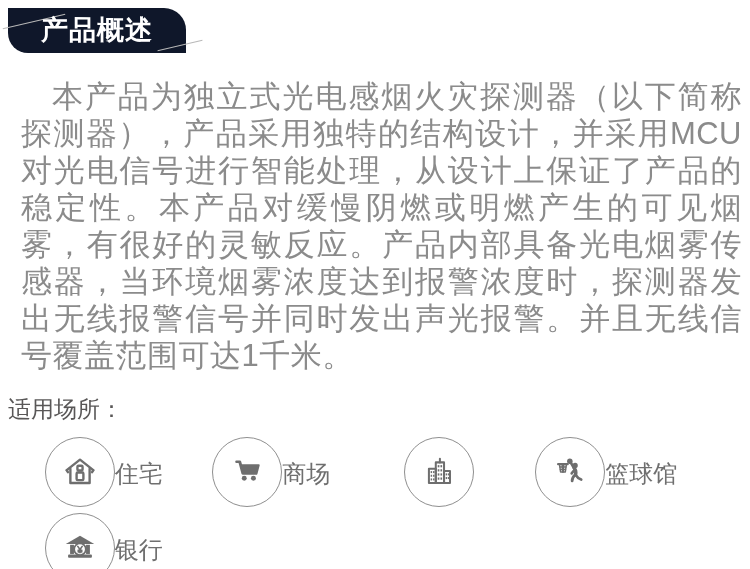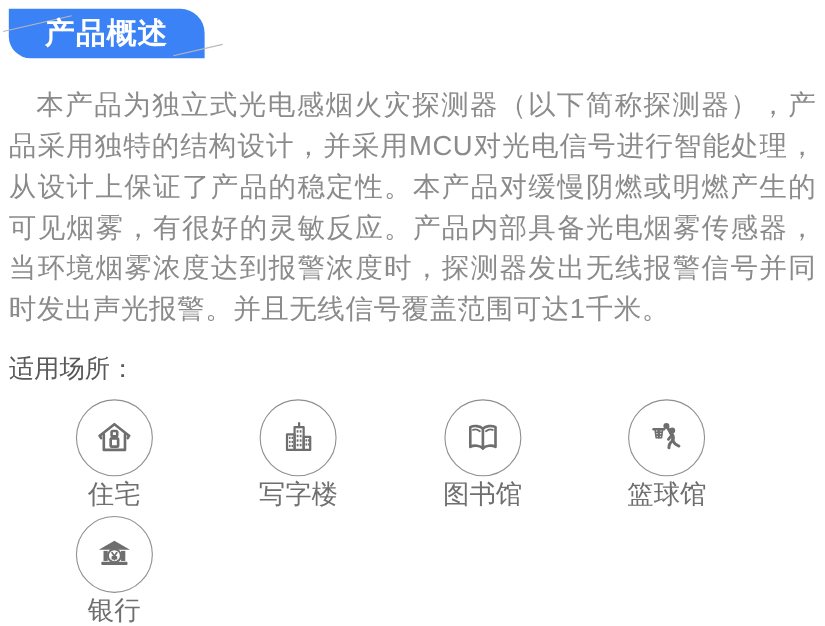--- a/index.html
+++ b/index.html
@@ -7,58 +7,58 @@
     width:750px; height:569px; background:#ffffff;
     font-family:"Liberation Sans", sans-serif;
     position:relative; overflow:hidden;
   }
 
   
   .banner {
     position:relative;
     margin:8px 0 0 8px;
     width:178px; height:45px;
-    background:#3b82f6;
+    background:#0f172a;
     border-radius:0 22px 0 20px;
     display:flex; align-items:center; justify-content:center;
   }
   .banner-title {
     color:#ffffff; font-size:27px; font-weight:bold; letter-spacing:1px;
     transform:translateY(-1px);
   }
   .fold-line { position:absolute; height:1px; background:#b8b8b8; }
   .fold-tl { left:-6px; top:13px; width:64px; transform:rotate(-13deg); }
   .fold-br { right:-17px; bottom:7px; width:46px; transform:rotate(-13deg); }
 
   
   .overview {
-    margin:25px 8px 0 8px;
+    margin:25px 8px 0 21px;
     color:#8b8b8b;
-    font-size:25px; line-height:37px;
+    font-size:31px; line-height:37px;
     text-align:justify; text-indent:1em;
     letter-spacing:0.5px;
   }
 
   
   .places-heading {
     margin:20px 0 0 8px;
     color:#595757; font-size:23px; font-weight:normal;
   }
 
   
   .places-grid {
     margin-top:12px;
     padding:0 60px 0 20px;
     display:grid;
     grid-template-columns:repeat(4, 1fr);
     row-gap:6px;
     justify-items:center;
   }
   .place {
-    display:flex; flex-direction:column; align-items:center;
+    display:flex; align-items:center;
   }
   .place-circle {
     width:70px; height:70px;
     border:1.6px solid #8f8f8f; border-radius:50%;
     display:flex; align-items:center; justify-content:center;
     box-sizing:border-box;
     background:#ffffff;
   }
   .place-label {
     margin-top:4px;
@@ -89,20 +89,30 @@
         <path d="M9.5 22 l1.3 2.2 M38.5 22 l-1.3 2.2"></path>
         <path d="M13.5 20.5 V36 H34.5 V20.5"></path>
         <rect x="21.2" y="17.2" width="5.6" height="5.2" rx="1.2"></rect>
         <rect x="20.3" y="24.6" width="7.4" height="8.2" rx="1.2"></rect>
       </svg>
     </div>
     <div class="place-label">住宅</div>
   </div>
 
 
+  <div class="place">
+    <div class="place-circle">
+      <svg class="ic" width="44" height="44" viewBox="0 0 48 48" fill="none">
+        <path fill="#6e6e6e" d="M12.5 11.5 h3.8 a1.4 1.4 0 0 1 1.35 1 l0.85 3 h18.3 a1.05 1.05 0 0 1 1 1.32 l-2.35 9 a1.7 1.7 0 0 1 -1.64 1.28 H19.6 a1.7 1.7 0 0 1 -1.63 -1.22 L14.8 14.2 h-2.3 a1.35 1.35 0 0 1 0 -2.7 z"></path>
+        <circle cx="21" cy="30.8" r="2.7" fill="#6e6e6e"></circle>
+        <circle cx="31" cy="30.8" r="2.7" fill="#6e6e6e"></circle>
+      </svg>
+    </div>
+    <div class="place-label">商场</div>
+  </div>
 
   <div class="place">
     <div class="place-circle">
       <svg class="ic" width="44" height="44" viewBox="0 0 48 48" fill="none" stroke="#6e6e6e" stroke-width="2.2">
         <path d="M25 9.5 V13.5"></path>
         <rect x="20.5" y="13.5" width="9" height="22.5"></rect>
         <rect x="13" y="20.5" width="7.5" height="15.5"></rect>
         <rect x="29.5" y="23" width="6.5" height="13"></rect>
         <g stroke="none" fill="#6e6e6e">
           <rect x="22.6" y="16.5" width="1.8" height="2.4"></rect>
@@ -119,34 +129,22 @@
             <rect x="17.5" y="27" width="1.6" height="2.2"></rect>
           <rect x="14.9" y="31" width="1.6" height="2.2"></rect>
             <rect x="17.5" y="31" width="1.6" height="2.2"></rect>
           <rect x="31.3" y="25.5" width="1.5" height="2.2"></rect>
             <rect x="33.6" y="25.5" width="1.5" height="2.2"></rect>
           <rect x="31.3" y="29.5" width="1.5" height="2.2"></rect>
             <rect x="33.6" y="29.5" width="1.5" height="2.2"></rect>
         </g>
       </svg>
     </div>
-    <div class="place-label">写字楼</div>
   </div>
 
-  <div class="place">
-    <div class="place-circle">
-      <svg class="ic" width="44" height="44" viewBox="0 0 48 48" fill="none" stroke="#6e6e6e" stroke-width="2.6">
-        <path d="M24 15 C21.5 12, 15 11.5, 11.5 13.5 V33 C15 31, 21.5 31.5, 24 34.5 C26.5 31.5, 33 31, 36.5 33 V13.5 C33 11.5, 26.5 12, 24 15 Z"></path>
-        <path d="M24 15 V34.5"></path>
-        <path d="M21 17.5 C18.5 15.5, 16 15.3, 14.2 16.2" stroke-width="1.8"></path>
-        <path d="M27 17.5 C29.5 15.5, 32 15.3, 33.8 16.2" stroke-width="1.8"></path>
-      </svg>
-    </div>
-    <div class="place-label">图书馆</div>
-  </div>
 
   <div class="place">
     <div class="place-circle">
       <svg class="ic" width="44" height="44" viewBox="0 0 48 48" fill="none" stroke="#6e6e6e" stroke-width="1.6">
         <path d="M11 15.5 H21.5" stroke-width="2.4"></path>
         <path d="M12.5 15.5 L13.7 24 H18.9 L20.1 15.5"></path>
         <path d="M13.1 18.5 H19.5 M13.5 21.3 H19.1 M15.4 15.5 L16 24 M17.2 15.5 L16.6 24"></path>
         <circle cx="23.8" cy="12.3" r="3" fill="#6e6e6e" stroke="none"></circle>
         <circle cx="29.6" cy="16.8" r="2.9" fill="#6e6e6e" stroke="none"></circle>
         <path d="M25.2 14.3 L28.4 19.8" stroke-width="3"></path>

